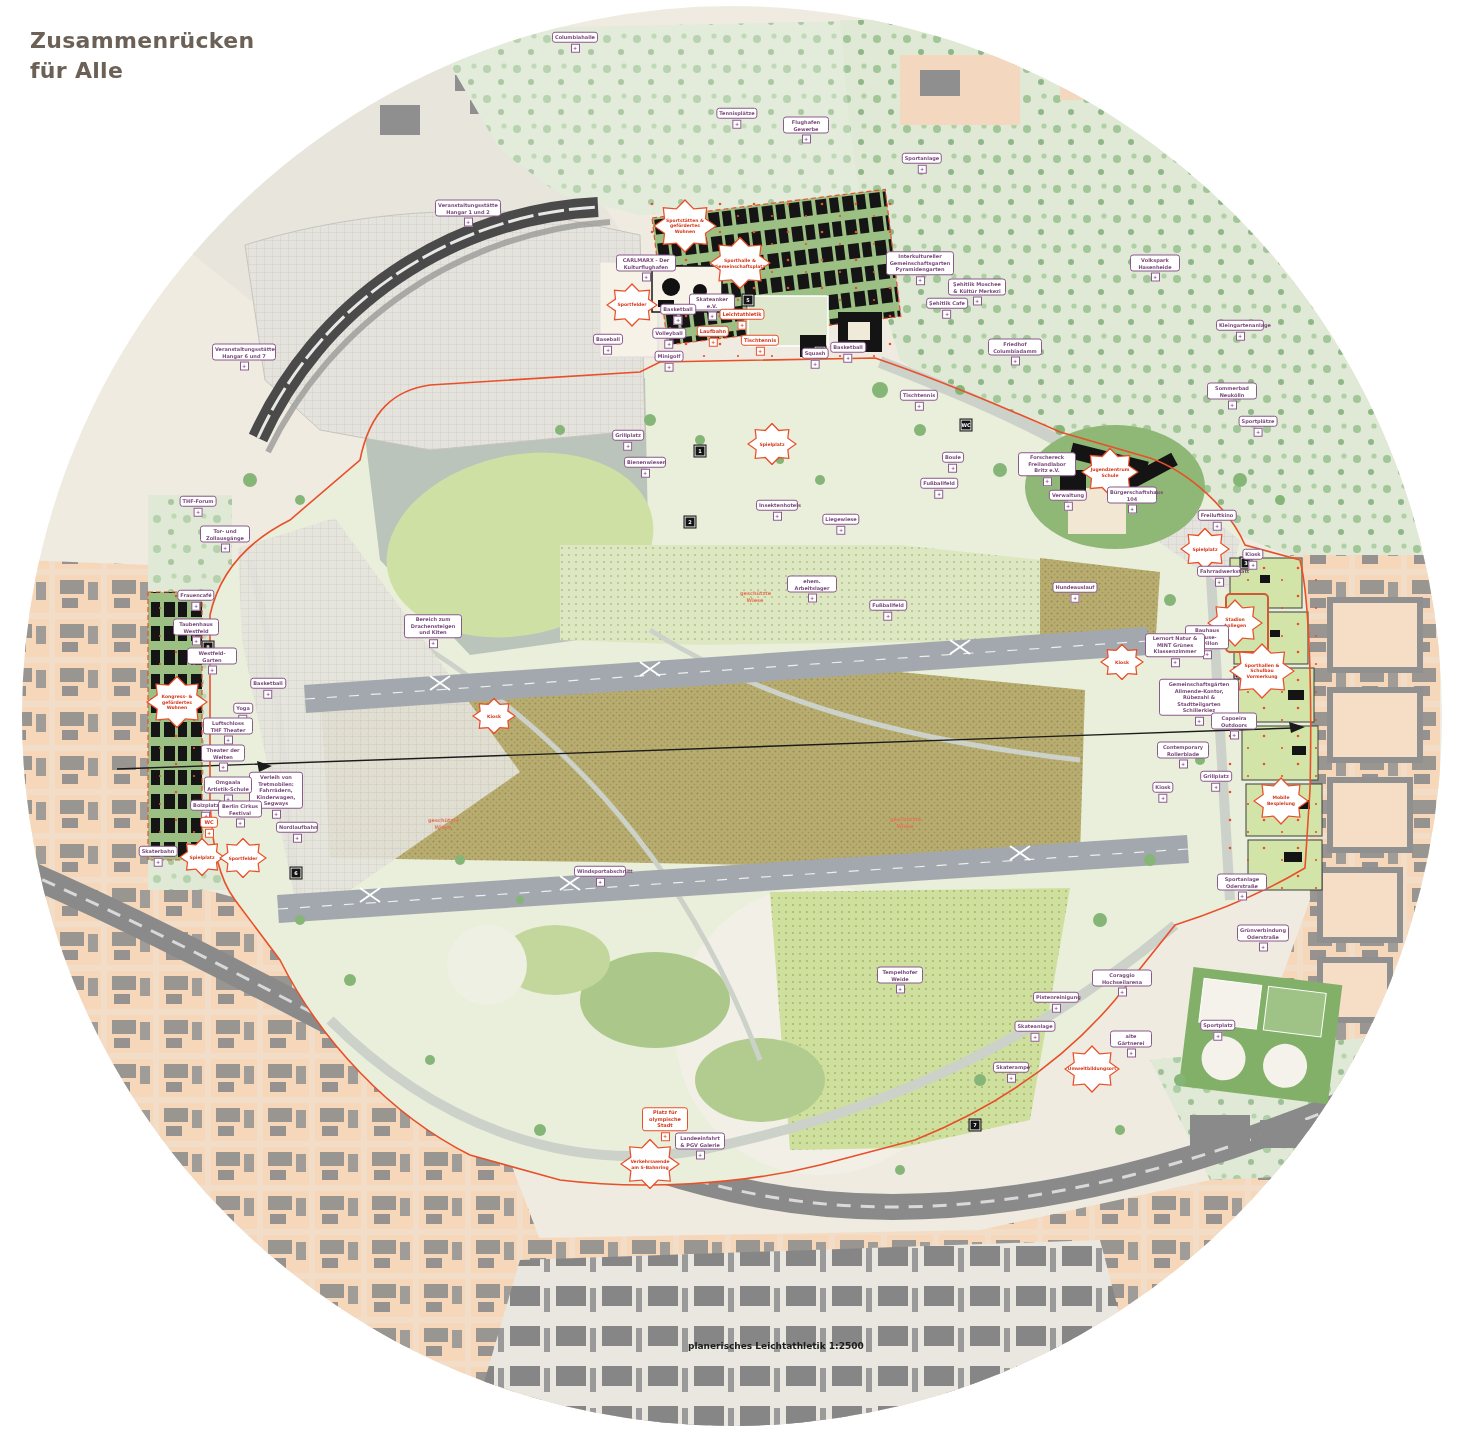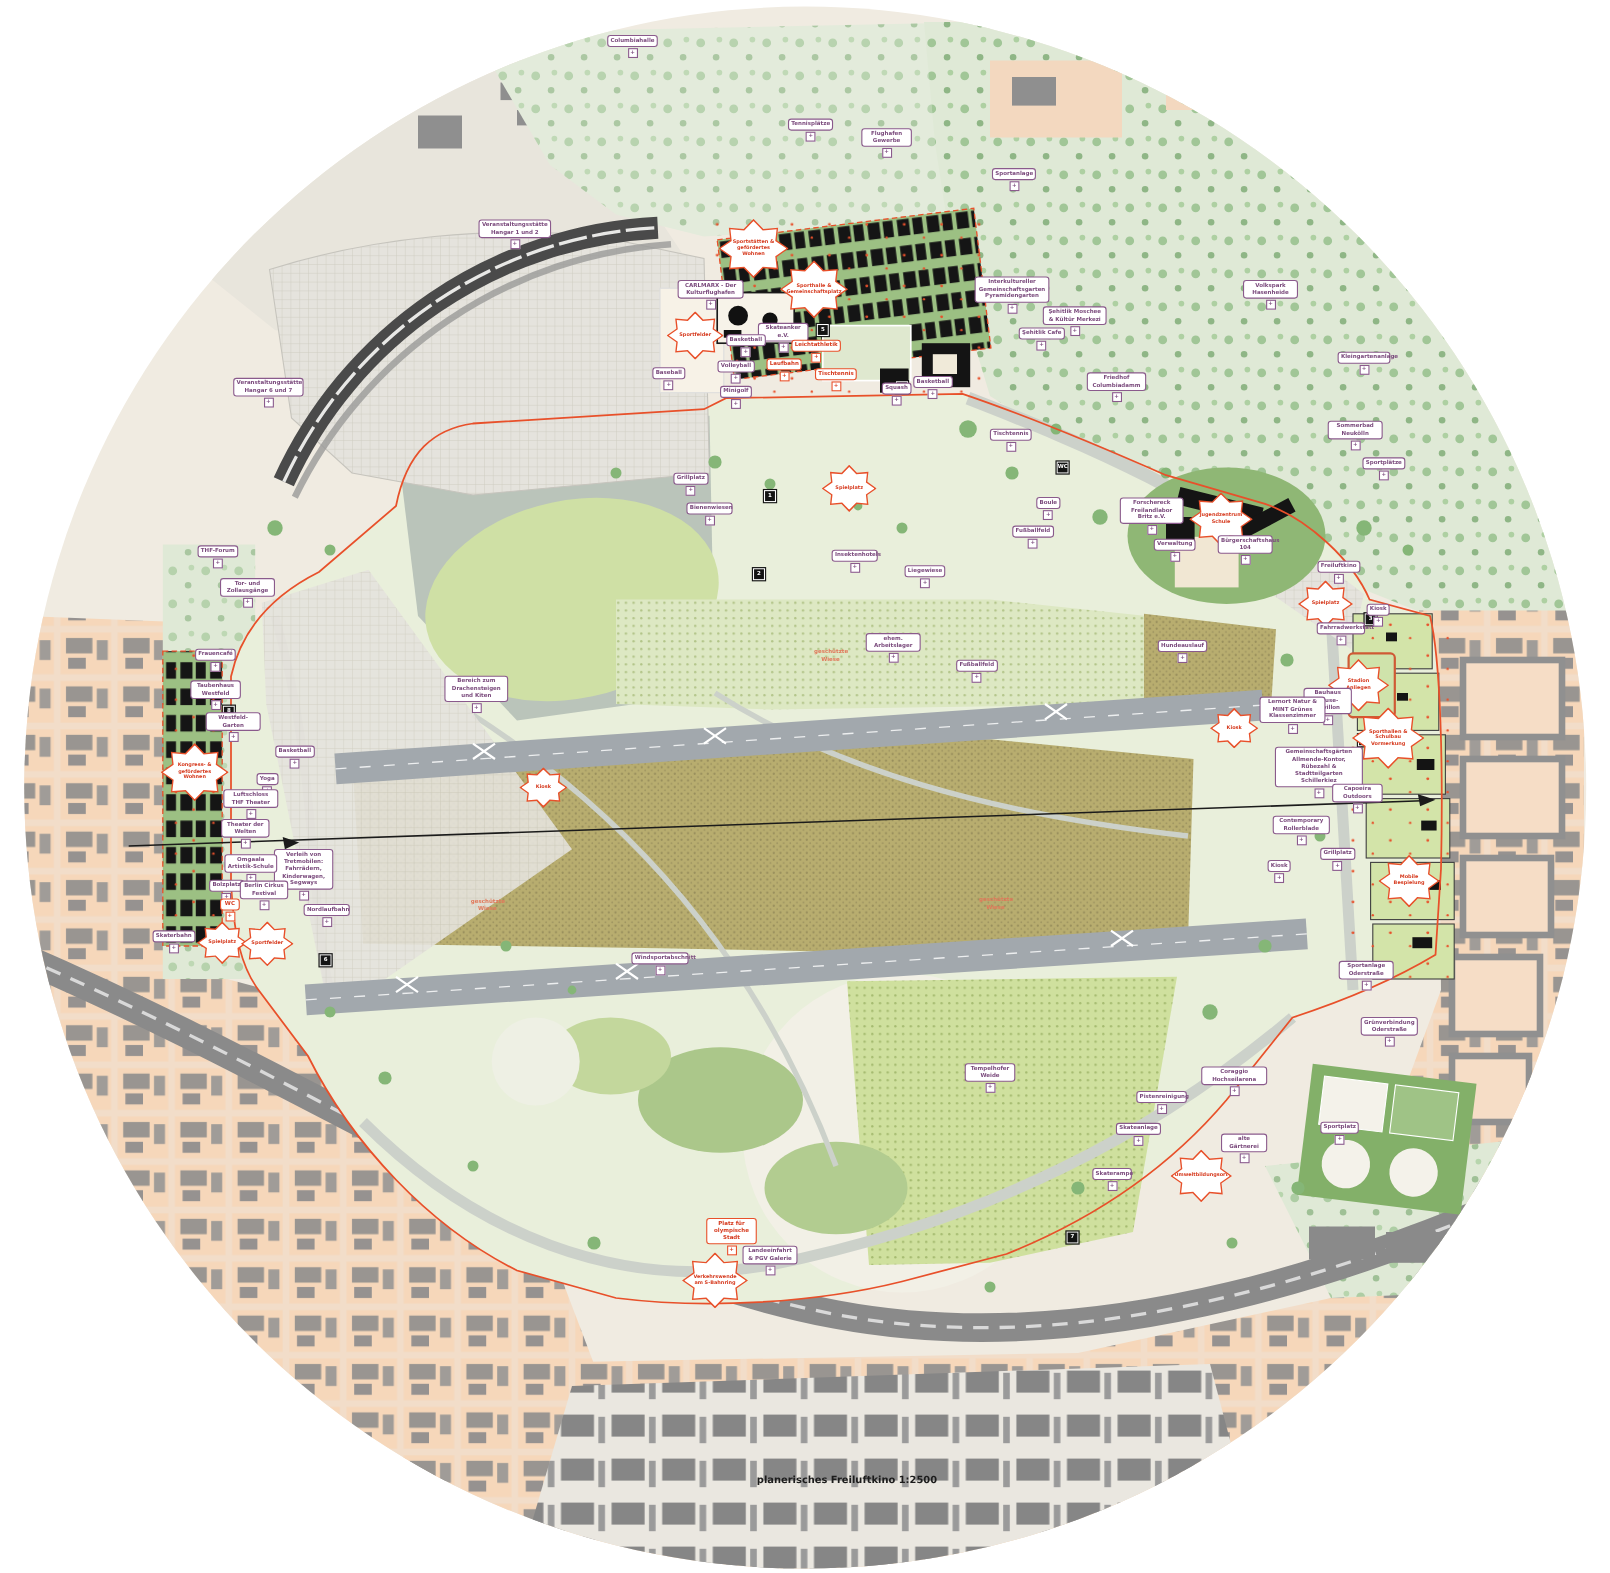--- a/index.html
+++ b/index.html
@@ -713,15 +713,17 @@
       <div class="mk" style="left: 966px; top: 425px;">WC</div>
       <div class="mk" style="left: 1246px; top: 563px;">3</div>
       <div class="mk" style="left: 820px; top: 352px;">4</div>
       <div class="mk" style="left: 748px; top: 300px;">5</div>
       <div class="mk" style="left: 296px; top: 873px;">6</div>
       <div class="mk" style="left: 975px; top: 1125px;">7</div>
       <div class="mk" style="left: 208px; top: 647px;">8</div>
       <div class="mk" style="left: 1240px; top: 673px;">9</div>
     </div>
 
-<div id="caption">planerisches Freiluftkino  1:2500</div>
+<div id="title">Zusammenrücken
+für Alle</div>
+<div id="caption">planerisches Leichtathletik  1:2500</div>
 
 </div>
 
 </body></html>

